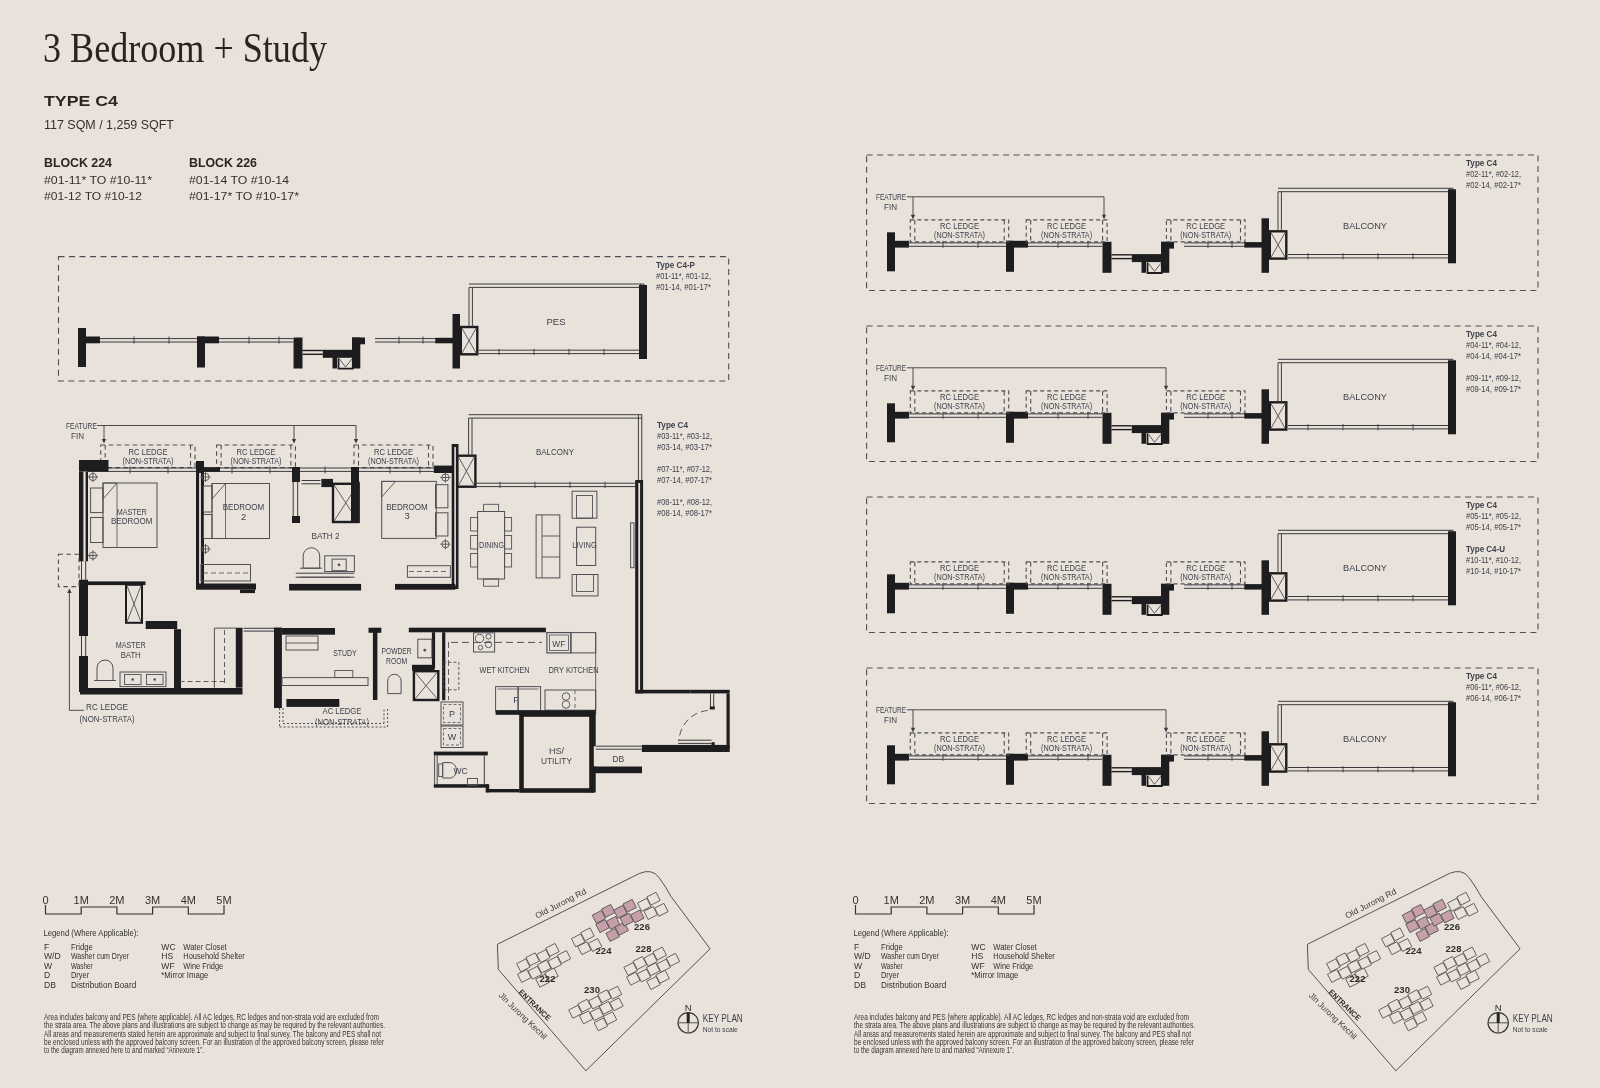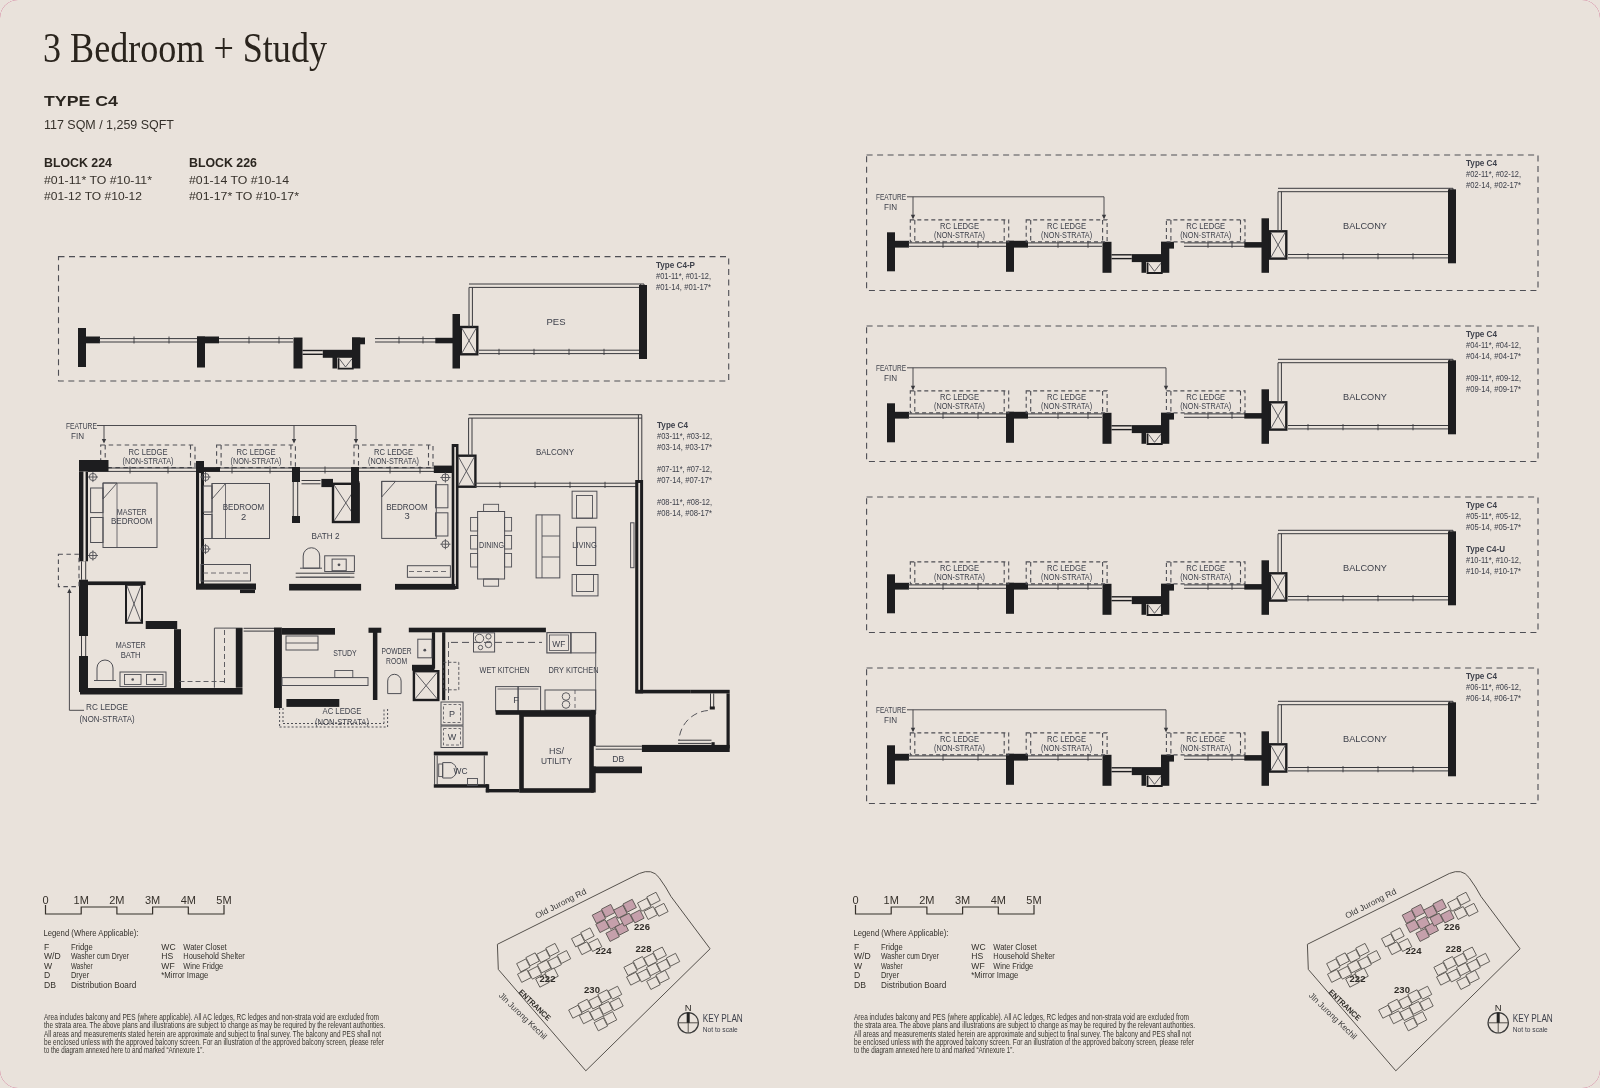--- a/index.html
+++ b/index.html
@@ -1,14 +1,14 @@
 <!DOCTYPE html>
 <html><head><meta charset="utf-8"><style>
 html,body{margin:0;padding:0;background:#E9E2DB;}
-#pg{position:relative;width:1600px;height:1088px;background:#be185d;overflow:hidden;border-radius:18px;}
+#pg{position:relative;width:1600px;height:1088px;background:#be185d;overflow:hidden;}
 </style></head><body>
 <div id="pg">
 <svg width="1600" height="1088" viewBox="0 0 1600 1088" font-family="Liberation Sans, sans-serif">
 <rect x="0" y="0" width="1600" height="1088" fill="#E9E2DB"></rect>
 <text x="43" y="62" font-size="42" fill="#2a241d" text-anchor="start" textLength="284" lengthAdjust="spacingAndGlyphs" style="font-family:'Liberation Serif',serif">3 Bedroom + Study</text>
       <text x="44" y="106" font-size="14" fill="#2b2620" text-anchor="start" font-weight="bold" textLength="74" lengthAdjust="spacingAndGlyphs">TYPE C4</text>
       <text x="44" y="129" font-size="12.5" fill="#35302a" text-anchor="start" textLength="130" lengthAdjust="spacingAndGlyphs">117 SQM / 1,259 SQFT</text>
       <text x="44" y="167" font-size="12" fill="#2b2620" text-anchor="start" font-weight="bold" textLength="68" lengthAdjust="spacingAndGlyphs">BLOCK 224</text>
       <text x="189" y="167" font-size="12" fill="#2b2620" text-anchor="start" font-weight="bold" textLength="68" lengthAdjust="spacingAndGlyphs">BLOCK 226</text>
       <text x="44" y="184" font-size="11" fill="#35302a" text-anchor="start" textLength="108" lengthAdjust="spacingAndGlyphs">#01-11* TO #10-11*</text>

